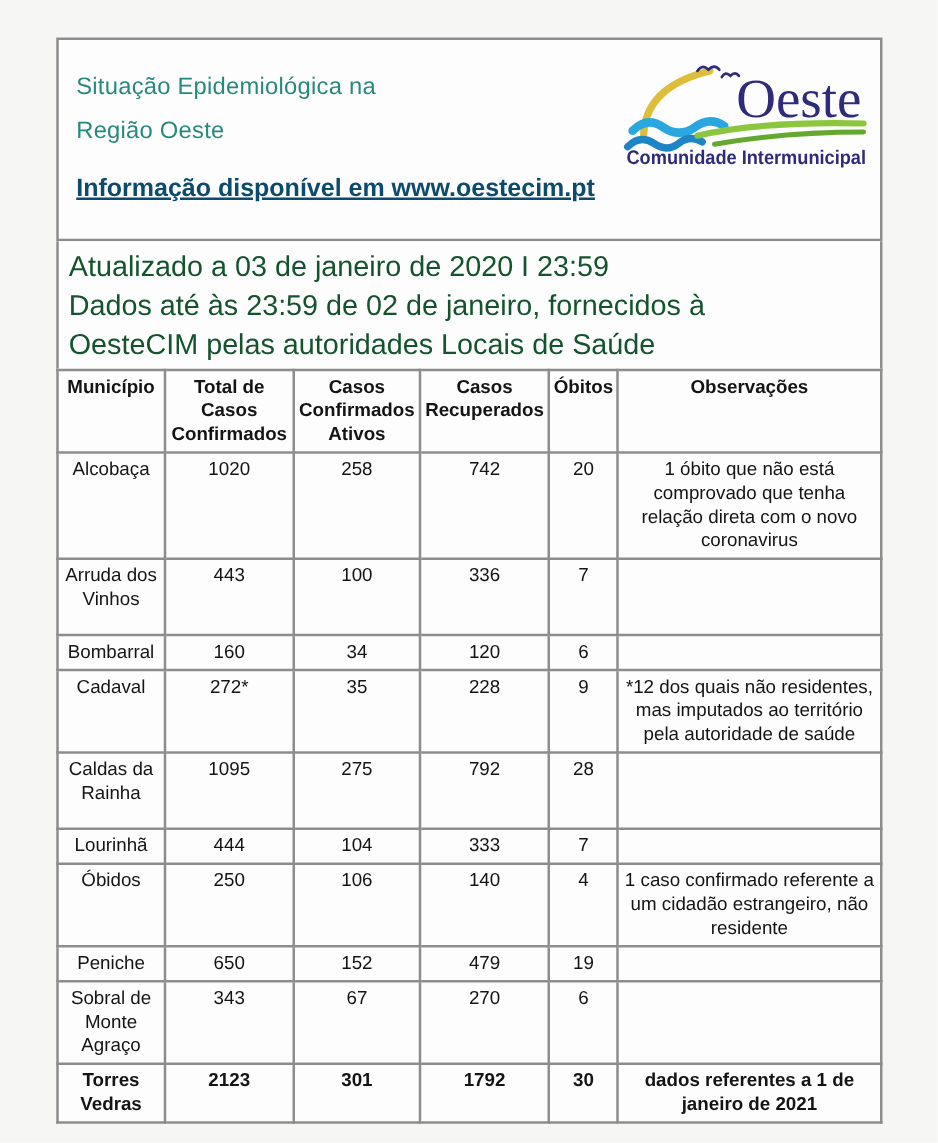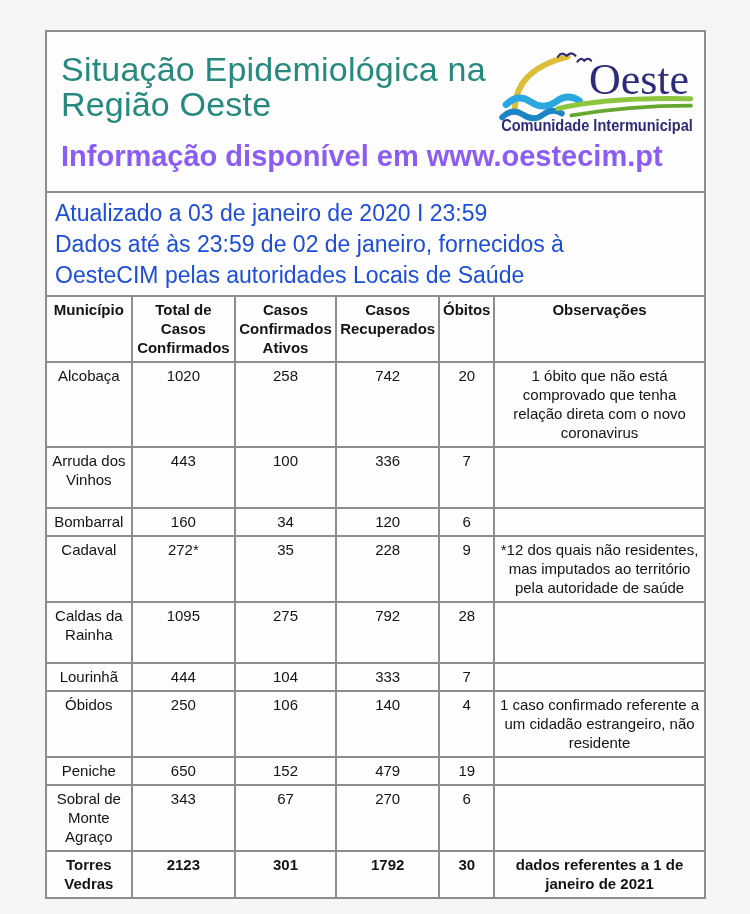--- a/index.html
+++ b/index.html
@@ -29,46 +29,47 @@
   .box-header {
     min-height: 163px;
     padding: 12px 8px 8px 14px;
   }
   .header-flex {
     display: flex;
     justify-content: space-between;
     align-items: flex-start;
   }
   .title {
-    font-size: 34px;
+    font-size: 19px;
     line-height: 35px;
     color: #27897e;
     letter-spacing: 0.2px;
     padding-top: 8px;
   }
   .logo-svg {
     width: 198px;
     height: 88px;
     flex: none;
     margin-top: 2px;
   }
   .info-line {
-    font-size: 29px;
+    font-size: 20px;
     font-weight: bold;
-    color: #8b5cf6;
+    color: #0c4a6e;
     margin-top: 6px;
+    text-decoration: underline;
   }
   .box-update {
     border-top: none;
     border-bottom: none;
     min-height: 97px;
     padding: 5px 8px 4px 8px;
     font-size: 23px;
     line-height: 31px;
-    color: #1d4ed8;
+    color: #14532d;
   }
   table.data {
     width: 100%;
     border-collapse: collapse;
     background: #fdfdfd;
     table-layout: fixed;
   }
   table.data th,
   table.data td {
     border: 2px solid #8d8d8d;

